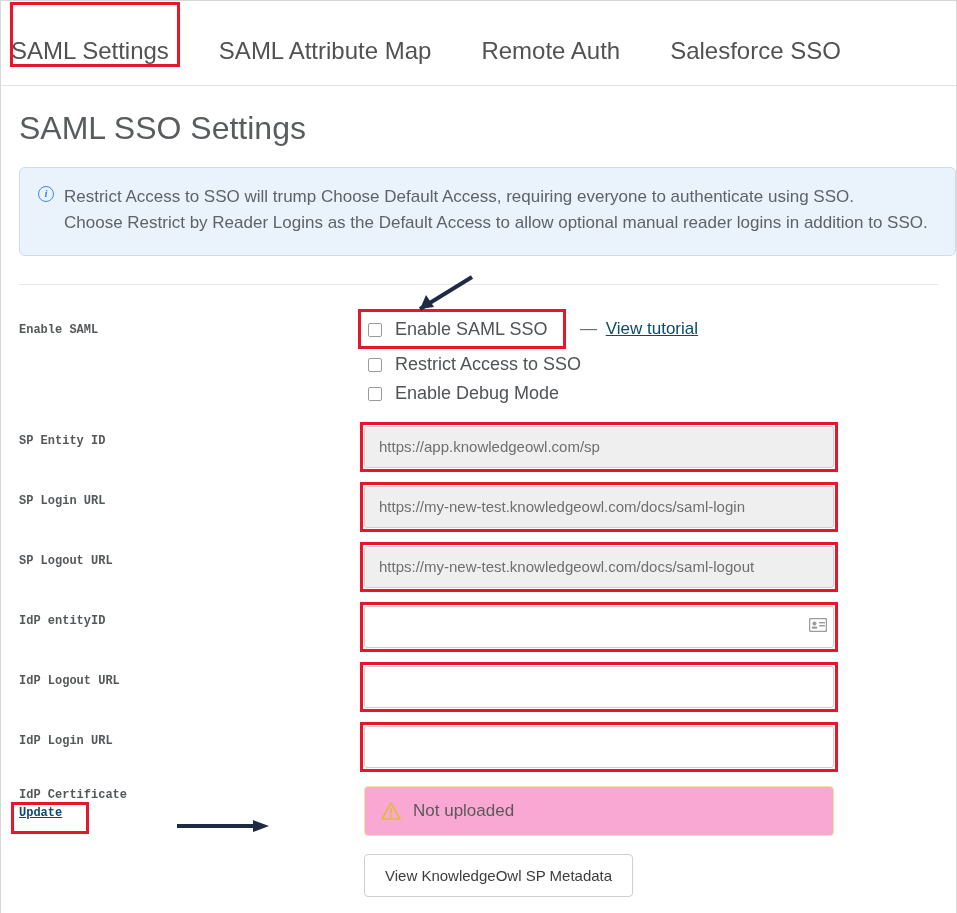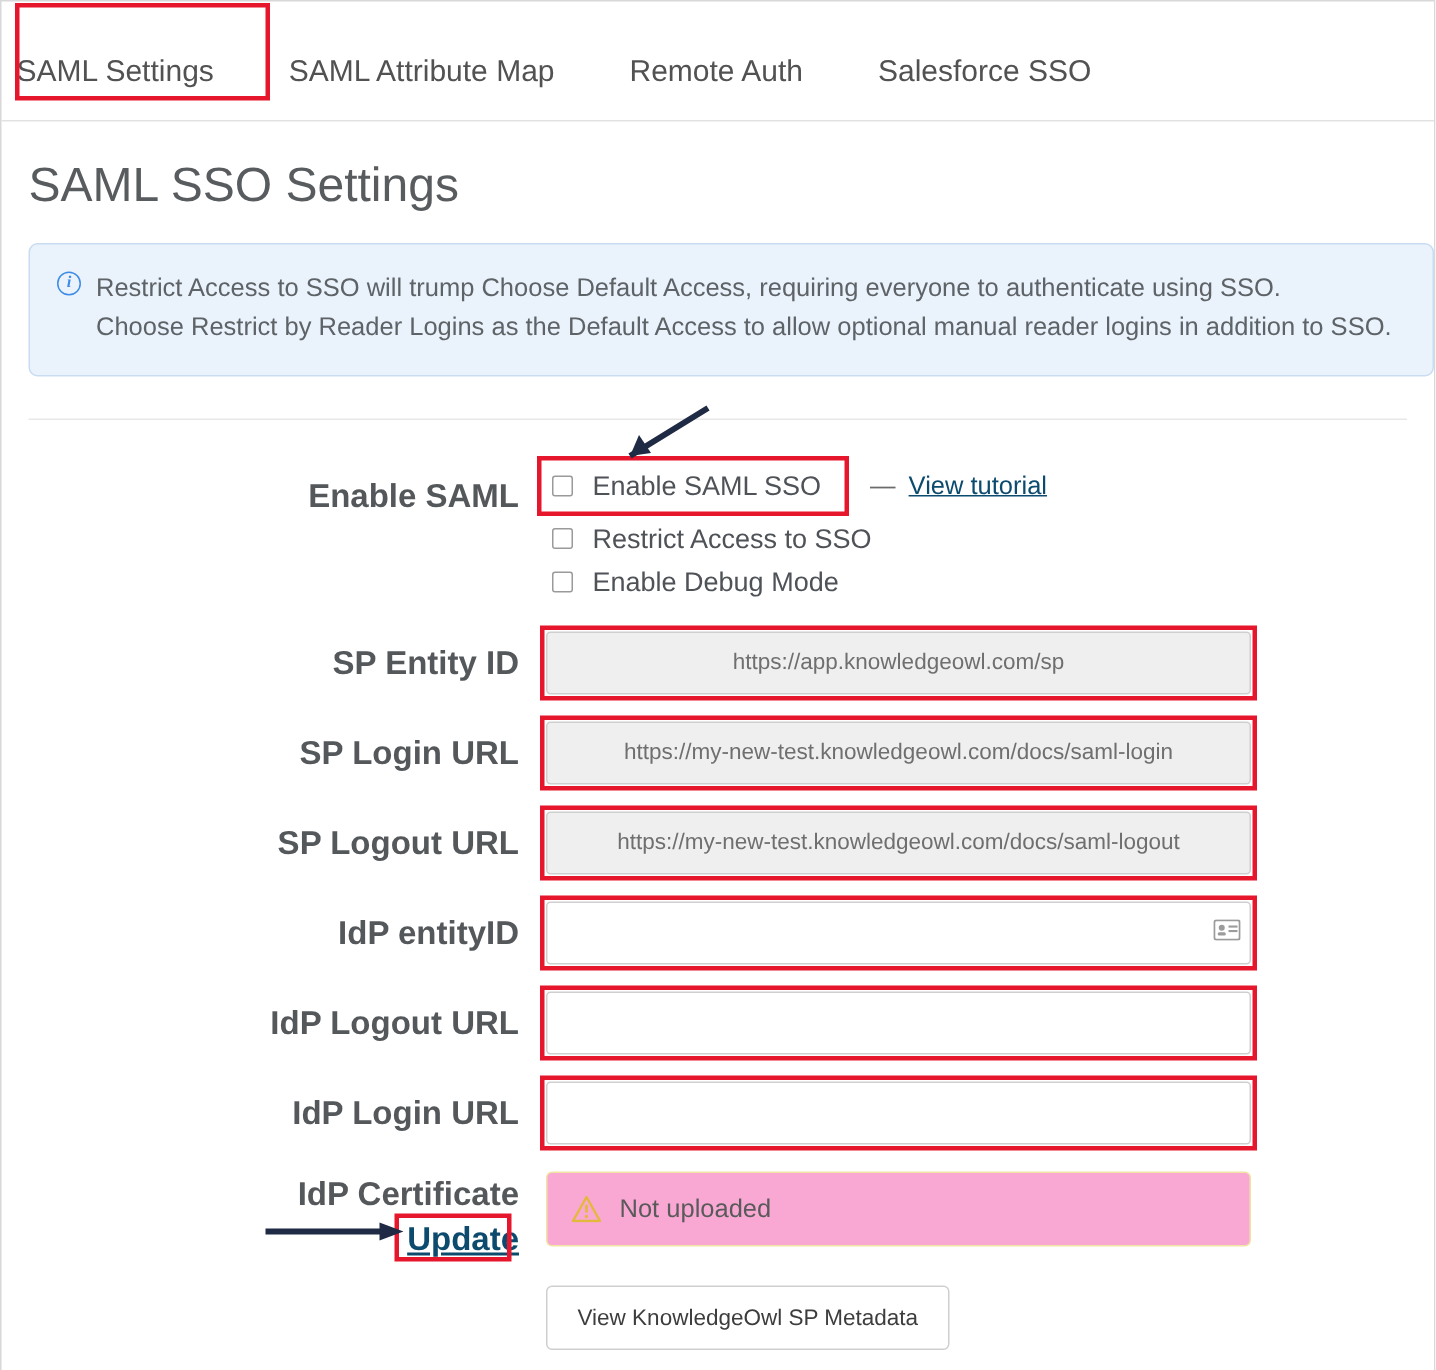--- a/index.html
+++ b/index.html
@@ -16,21 +16,21 @@
     min-height: 911px;
     padding: 20px 0 20px 0;
     position: relative;
   }
   
   .tabs {
     display: flex;
     gap: 30px;
     padding: 14px 14px 18px 14px;
     border-bottom: 1px solid #e2e2e2;
-    font-size: 20px;
+    font-size: 24px;
     color: #525252;
   }
   .tab { padding: 2px 10px; cursor: pointer; }
   .tabs-outer { padding-left: 0; }
   .tab-active-marker {
     border: 3px solid #e6162d;
     position: absolute;
     left: 9px;
     top: 1px;
     width: 170px;
@@ -78,36 +78,37 @@
   
   .form { padding: 0 18px; }
   .row {
     display: flex;
     align-items: flex-start;
     margin-bottom: 18px;
     position: relative;
   }
   .label-col {
     width: 345px;
-    text-align: right;
+    text-align: left;
     padding-right: 18px;
     padding-top: 8px;
     font-weight: 600;
     color: #55585b;
-    font-size: 22px;
-    position: relative;
+    font-size: 12px;
+    position: relative;
+    font-family: Liberation Mono, monospace;
   }
   .field-col {
     flex: 0 0 475px;
     position: relative;
   }
   
   .check-line {
     display: flex;
-    align-items: flex-start;
+    align-items: flex-end;
     gap: 10px;
     font-size: 18px;
     color: #4f5358;
     padding: 4px 0;
     width: fit-content;
   }
   input[type=checkbox] {
     width: 14px; height: 14px;
     border: 1px solid #9a9a9a;
     appearance: none;
@@ -120,21 +121,21 @@
   .txt {
     width: 470px;
     height: 42px;
     border: 1px solid #cfcfcf;
     border-radius: 3px;
     padding: 0 14px;
     font-size: 15px;
     color: #6f6f6f;
     background: #fff;
   }
-  .txt.readonly { background: #efefef; text-align: center; }
+  .txt.readonly { background: #efefef; }
   
   .hl {
     border: 3px solid #e6162d;
     position: absolute;
     pointer-events: none;
   }
   
   .arrow {
     position: absolute;
     pointer-events: none;

